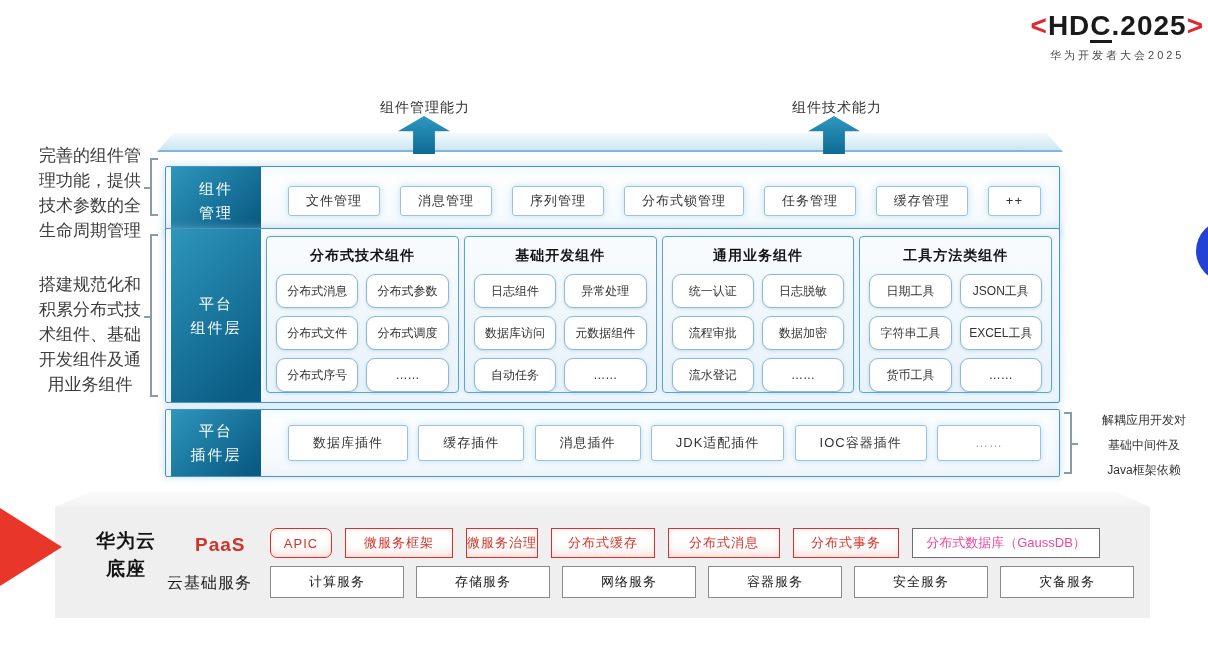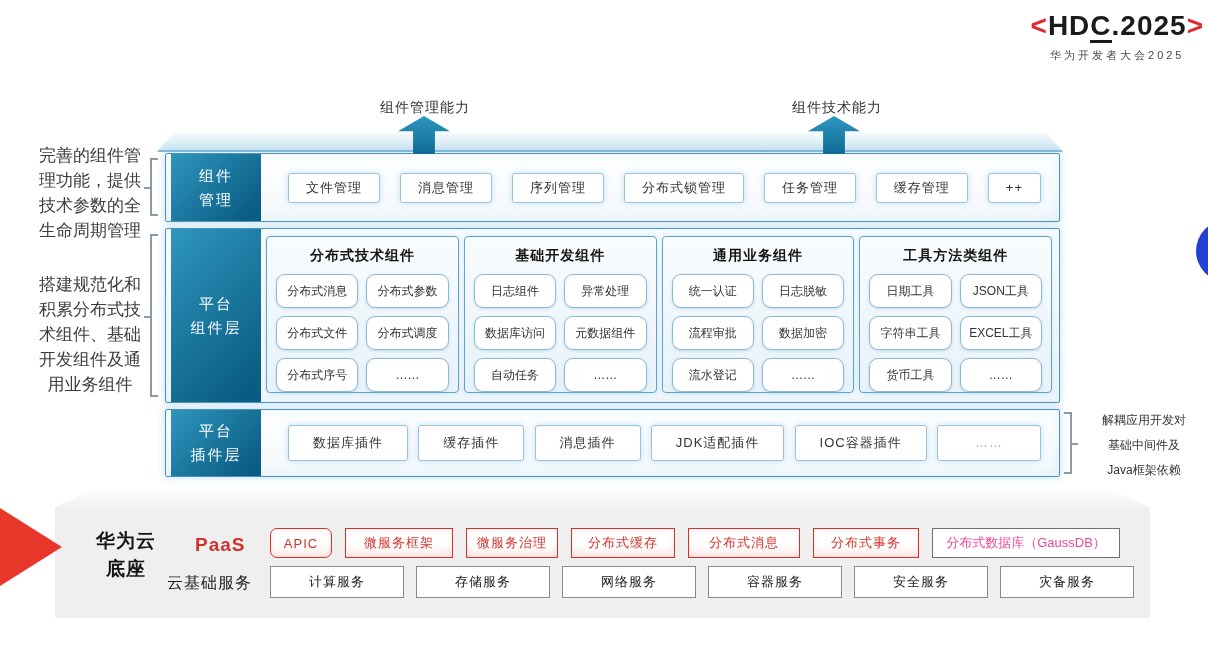--- a/index.html
+++ b/index.html
@@ -42,21 +42,21 @@
     border-bottom:2px solid #7db8d9;
     clip-path:polygon(16px 0, calc(100% - 16px) 0, 100% 100%, 0 100%);
   }
 
   
   .row {
     position:absolute; left:165px; width:895px; border:1px solid #4e93c0; border-radius:2px;
     background:linear-gradient(180deg,#ffffff,#f3f9fd);
     box-shadow:0 0 9px rgba(140,195,230,.55), inset 0 0 14px rgba(150,200,235,.22);
   }
-  #row-management { top:153px; height:69px; }
+  #row-management { top:166px; height:69px; }
   #row-component  { top:228px; height:175px; }
   #row-plugin     { top:409px; height:68px; }
   .row-label {
     position:absolute; left:5px; top:0; bottom:0; width:90px;
     background:linear-gradient(135deg,#2e96bc 0%,#0a5c84 90%);
     color:#fff; display:flex; align-items:center; justify-content:center; text-align:center;
     font-size:15px; letter-spacing:2px; line-height:24px;
   }
   .row-items { position:absolute; left:122px; right:18px; top:0; bottom:0; display:flex; align-items:center; justify-content:space-between; }
   .chip {
@@ -104,21 +104,21 @@
   .iaas-label { position:absolute; left:112px; top:66px; font-size:16px; color:#1c1c1c; letter-spacing:1px; }
   .paas-row { position:absolute; left:215px; top:21px; display:flex; gap:13px; }
   .red-chip {
     height:30px; border:1px solid #d2342b; color:#d2342b; font-size:13px; letter-spacing:1px;
     background:linear-gradient(180deg,#ffffff 55%,#fcebe9);
     display:flex; align-items:center; justify-content:center;
     box-shadow:inset 0 0 6px rgba(226,80,70,.12);
   }
   .paas-row .red-chip:nth-child(1){ width:62px;border-radius:7px; }
   .paas-row .red-chip:nth-child(2){ width:108px; }
-  .paas-row .red-chip:nth-child(3){ width:92px; }
+  .paas-row .red-chip:nth-child(3){ width:72px; }
   .paas-row .red-chip:nth-child(4){ width:104px; }
   .paas-row .red-chip:nth-child(5){ width:112px; }
   .paas-row .red-chip:nth-child(6){ width:106px; }
   .db-chip { width:188px; height:30px; border:1px solid #6f6f6f; background:#fff; color:#ec4899; font-size:13px; display:flex; align-items:center; justify-content:center; }
   .iaas-row { position:absolute; left:215px; top:59px; display:flex; gap:12px; }
   .gray-chip { width:134px; height:32px; border:1px solid #8a8a8a; background:#fff; color:#1a1a1a; font-size:13px; letter-spacing:1px; display:flex; align-items:center; justify-content:center; }
 
   
   .red-wedge { position:absolute; left:0; top:508px; width:62px; height:78px; background:#e8362b; clip-path:polygon(0 0,100% 50%,0 100%); }
   .blue-circle { position:absolute; left:1196px; top:220px; width:62px; height:62px; border-radius:50%; background:#2341d5; }

